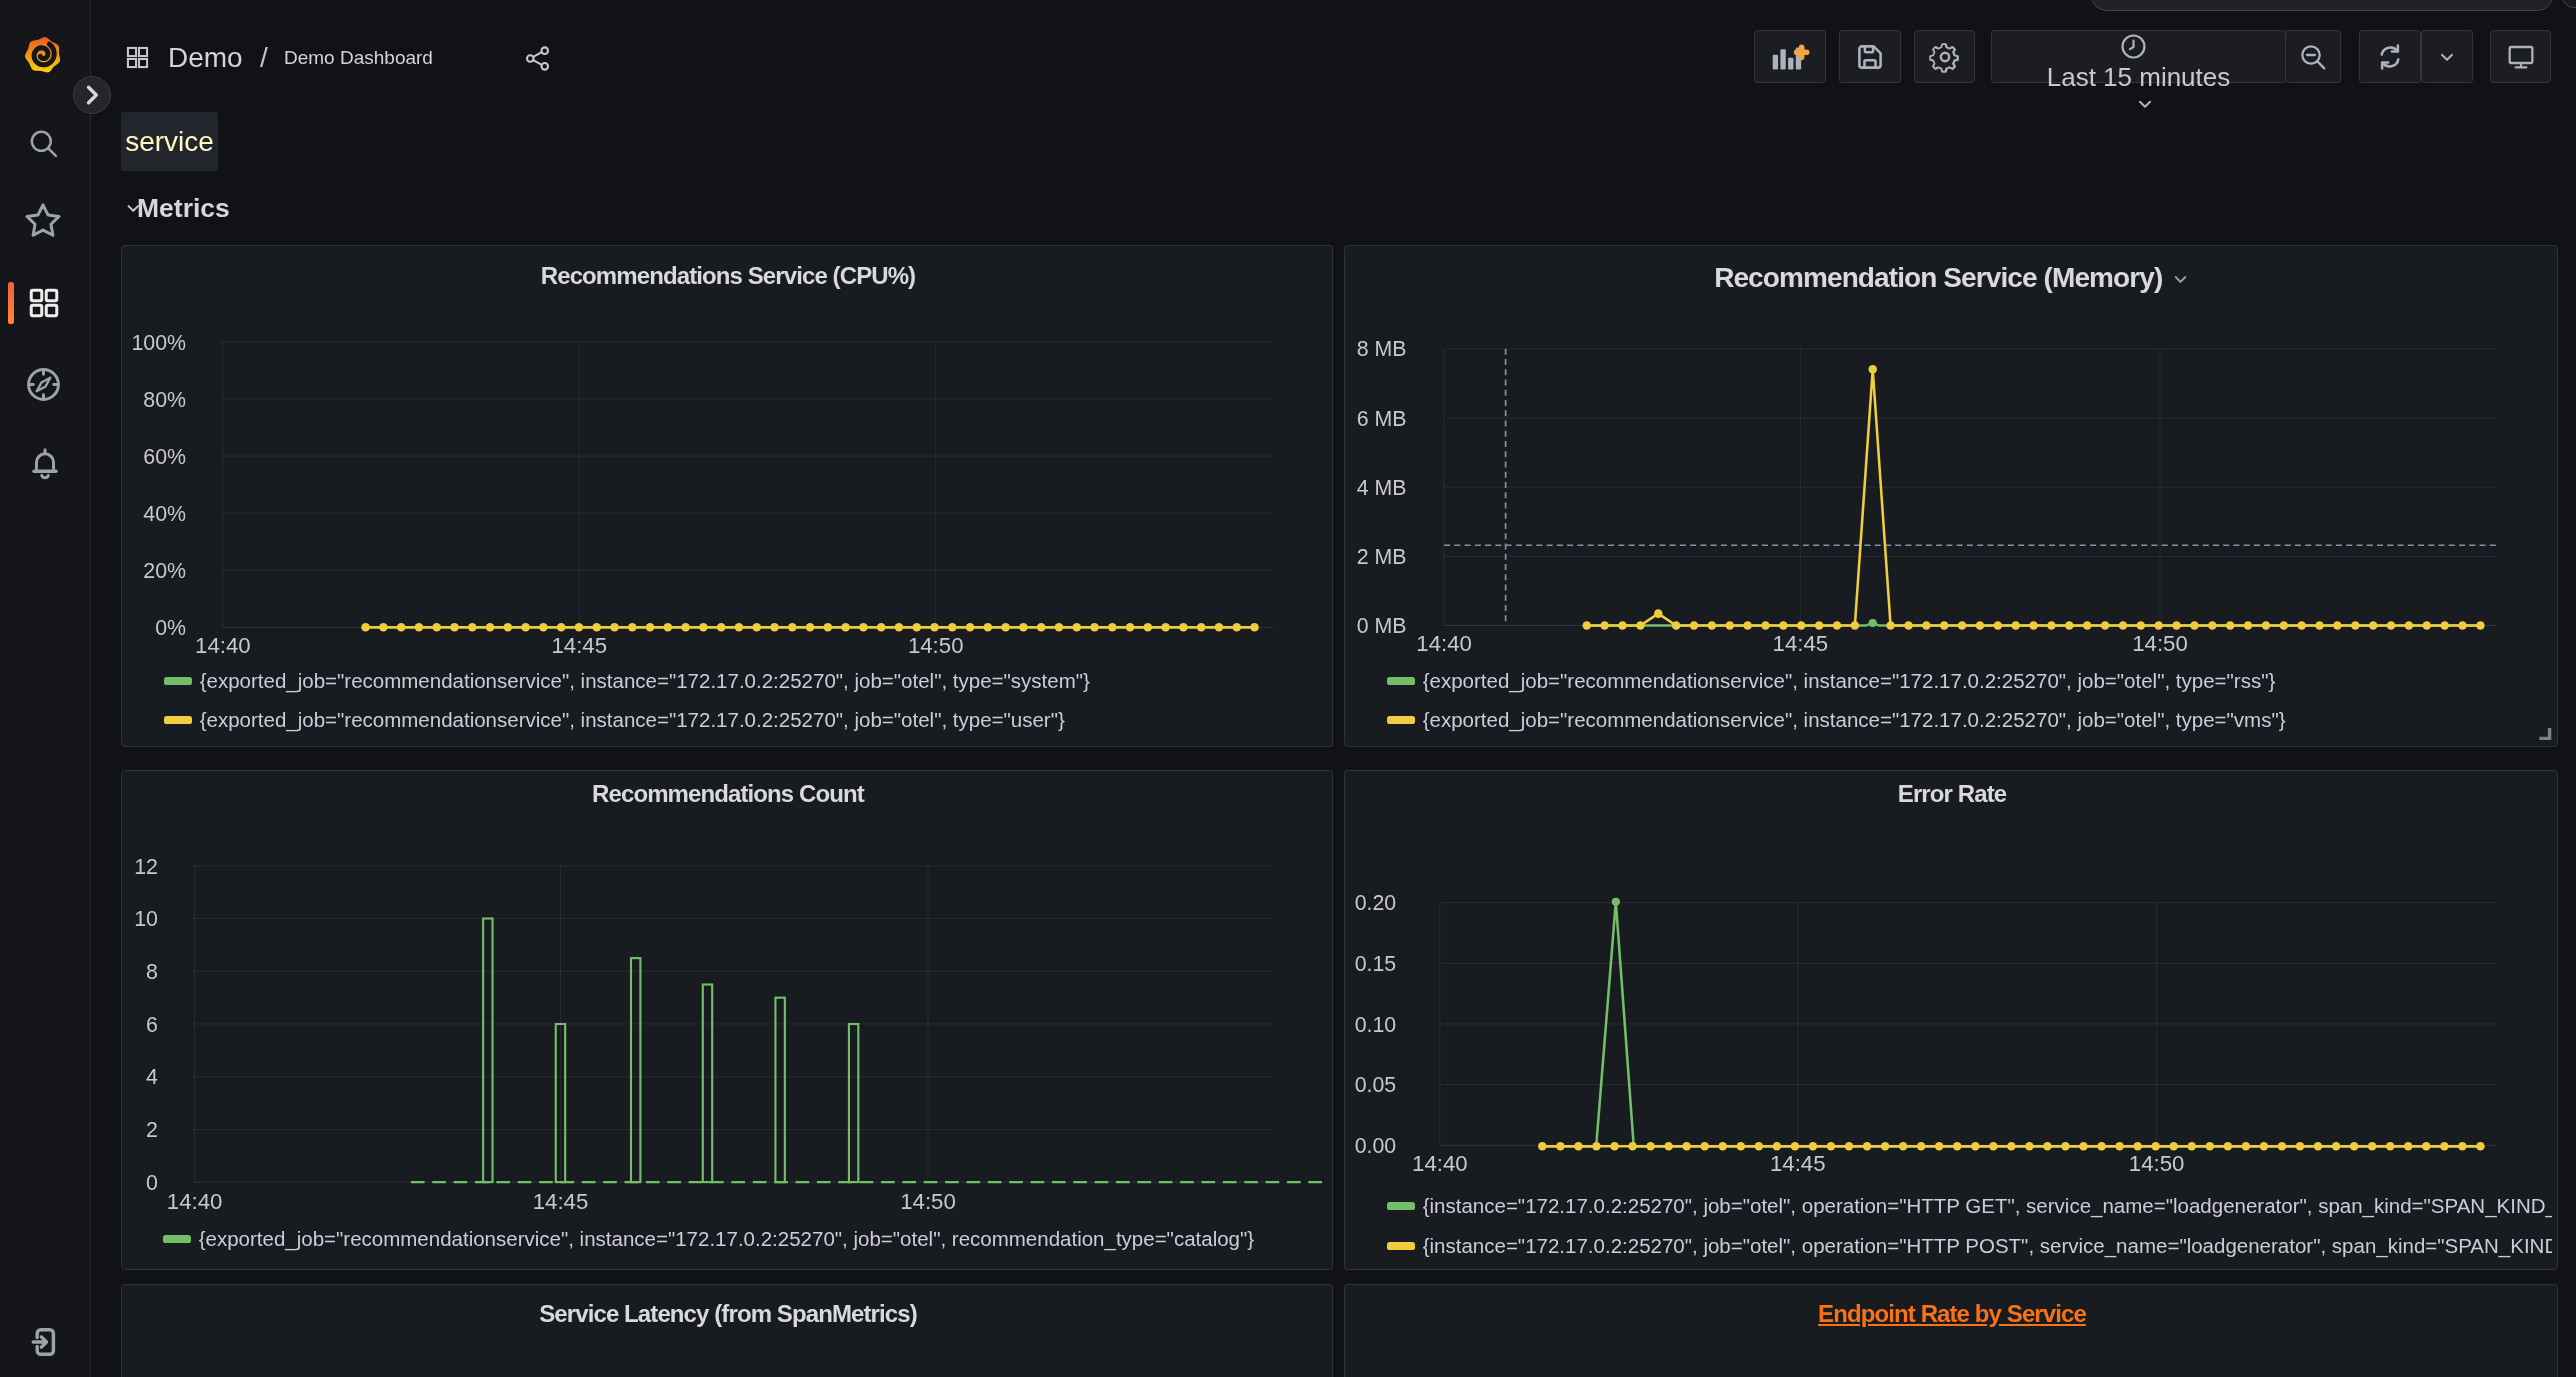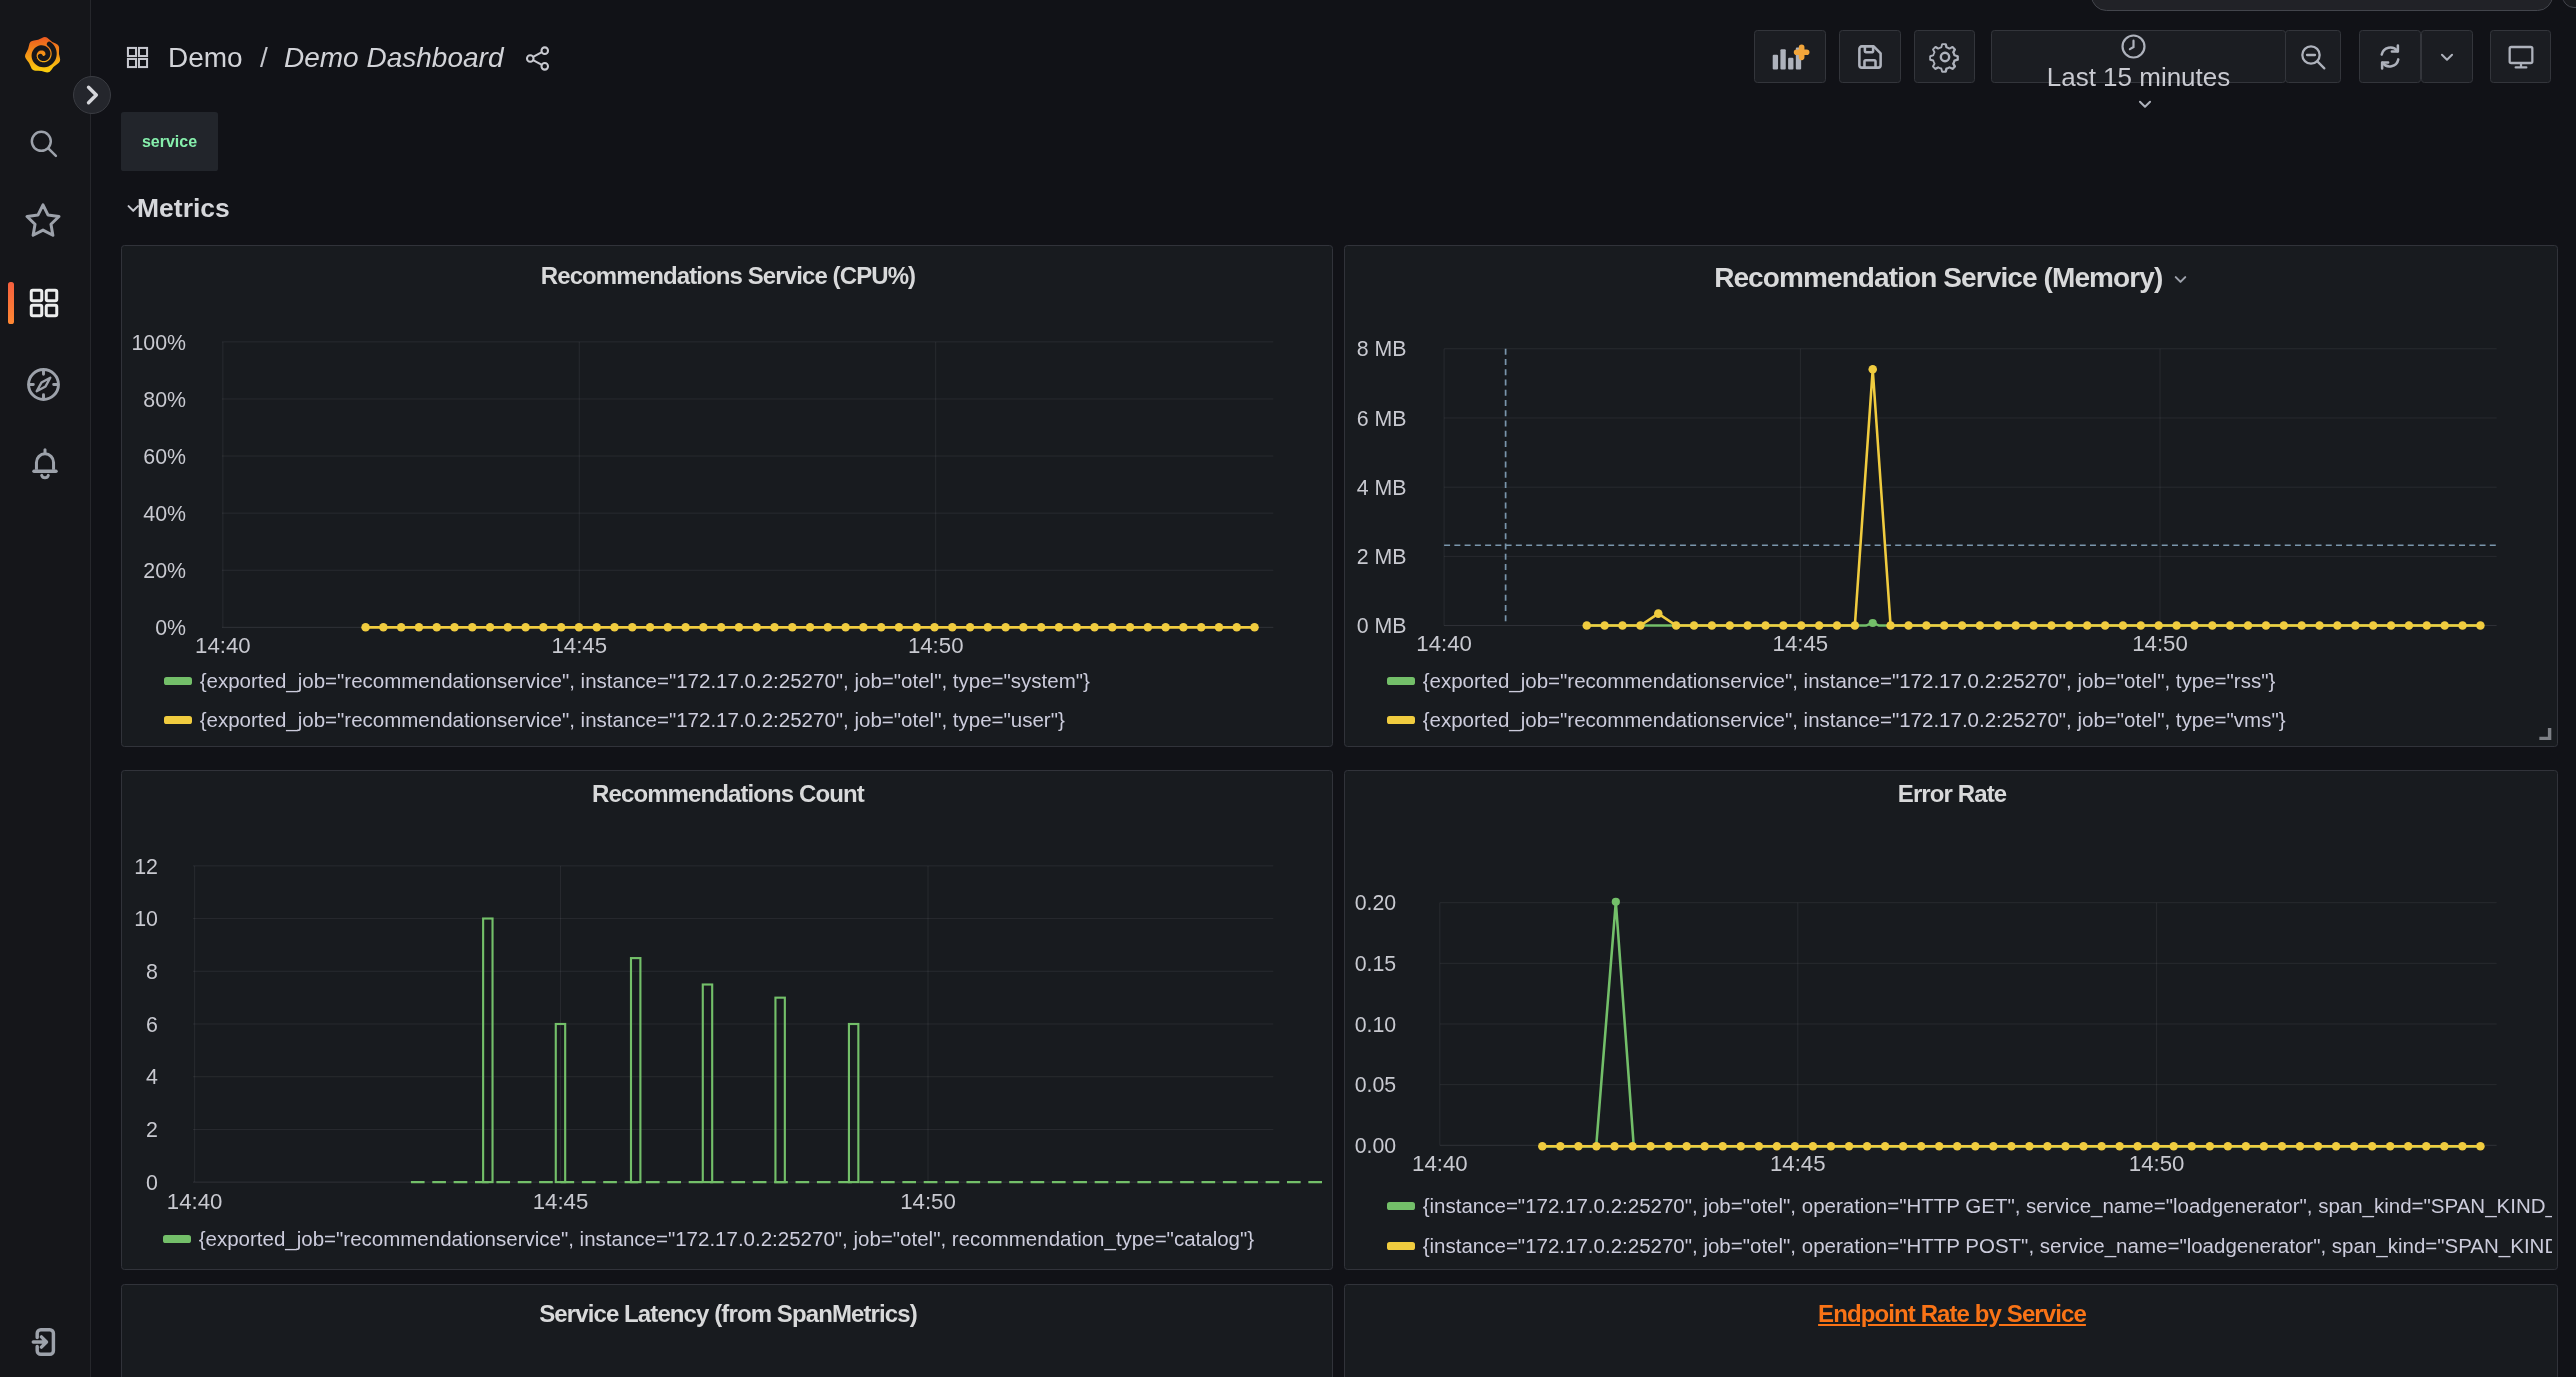--- a/index.html
+++ b/index.html
@@ -63,21 +63,21 @@
       </svg>
     </div>
 <svg style="position:absolute;left:124px;top:44px;" width="27" height="27" viewBox="0 0 24 24">
 <rect x="3.5" y="3.5" width="7.2" height="7.2" fill="none" stroke="#c8c9d0" stroke-width="1.8"></rect>
 <rect x="13.3" y="3.5" width="7.2" height="7.2" fill="none" stroke="#c8c9d0" stroke-width="1.8"></rect>
 <rect x="3.5" y="13.3" width="7.2" height="7.2" fill="none" stroke="#c8c9d0" stroke-width="1.8"></rect>
 <rect x="13.3" y="13.3" width="7.2" height="7.2" fill="none" stroke="#c8c9d0" stroke-width="1.8"></rect>
     </svg>
     <div style="position:absolute;left:168px;top:42px;font-size:28px;line-height:32px;color:#d2d3d8;">Demo</div>
     <div style="position:absolute;left:260px;top:42px;font-size:28px;line-height:32px;color:#c4c5cb;">/</div>
-    <div style="position:absolute;left:284px;top:42px;font-size:28px;line-height:32px;color:#d2d3d8;font-style:italic;">Demo Dashboard</div>
+    <div style="position:absolute;left:284px;top:42px;font-size:19px;line-height:32px;color:#d2d3d8;">Demo Dashboard</div>
     <svg style="position:absolute;left:523px;top:44px;" width="29" height="29" viewBox="0 0 24 24">
 <circle cx="18" cy="5.5" r="2.7" fill="none" stroke="#c8c9d0" stroke-width="1.7"></circle>
 <circle cx="6" cy="12" r="2.7" fill="none" stroke="#c8c9d0" stroke-width="1.7"></circle>
 <circle cx="18" cy="18.5" r="2.7" fill="none" stroke="#c8c9d0" stroke-width="1.7"></circle>
 <line x1="8.4" y1="10.7" x2="15.6" y2="6.8" stroke="#c8c9d0" stroke-width="1.7"></line>
 <line x1="8.4" y1="13.3" x2="15.6" y2="17.2" stroke="#c8c9d0" stroke-width="1.7"></line>
     </svg>
 <div class="tbtn" style="left:1754px;width:72px;">
       <svg width="44" height="38" viewBox="0 0 28 24">
 <rect x="3" y="10.5" width="3.4" height="9.5" rx="0.7" fill="#aeb2bc"></rect>
@@ -130,21 +130,21 @@
       </svg>
     </div>
     <div class="tbtn" style="left:2490px;width:61px;">
       <svg width="32" height="32" viewBox="0 0 24 24">
 <rect x="3.5" y="4.5" width="17" height="12" rx="1.2" fill="none" stroke="#aeb2bc" stroke-width="1.7"></rect>
 <line x1="8" y1="19.8" x2="16" y2="19.8" stroke="#aeb2bc" stroke-width="1.7" stroke-linecap="round"></line>
 <line x1="12" y1="16.5" x2="12" y2="19.8" stroke="#aeb2bc" stroke-width="1.7"></line>
       </svg>
     </div>
 <div style="position:absolute;left:121px;top:112px;width:97px;height:59px;background:#22252b;border-radius:2.6px;display:flex;align-items:center;justify-content:center;">
-      <span style="font-size:16px;color:#86efac;font-weight:700;">service</span>
+      <span style="font-size:28px;color:#fef9c3;font-weight:400;">service</span>
     </div>
     <svg style="position:absolute;left:123px;top:198px;" width="20.5" height="20.5" viewBox="0 0 24 24">
       <path d="M6.5 9.5 l5.5 5.5 l5.5 -5.5" fill="none" stroke="#c8c9d0" stroke-width="2.4" stroke-linecap="round" stroke-linejoin="round"></path>
     </svg>
     <div style="position:absolute;left:137px;top:193px;font-size:26.5px;font-weight:bold;color:#d6d7db;">Metrics</div>
 <div class="panel" style="left:121px;top:245px;width:1212px;height:502px;">
       <svg class="chart" width="1212" height="502" viewBox="0 0 1418 587">
         <line x1="117" y1="112" x2="1347" y2="112" stroke="rgba(204,204,220,0.10)" stroke-width="1"></line>
         <text x="75" y="121" text-anchor="end" font-size="25" fill="#c8c9d0" font-weight="normal" font-family="Liberation Sans, sans-serif">100%</text>
         <line x1="117" y1="178.8" x2="1347" y2="178.8" stroke="rgba(204,204,220,0.10)" stroke-width="1"></line>

